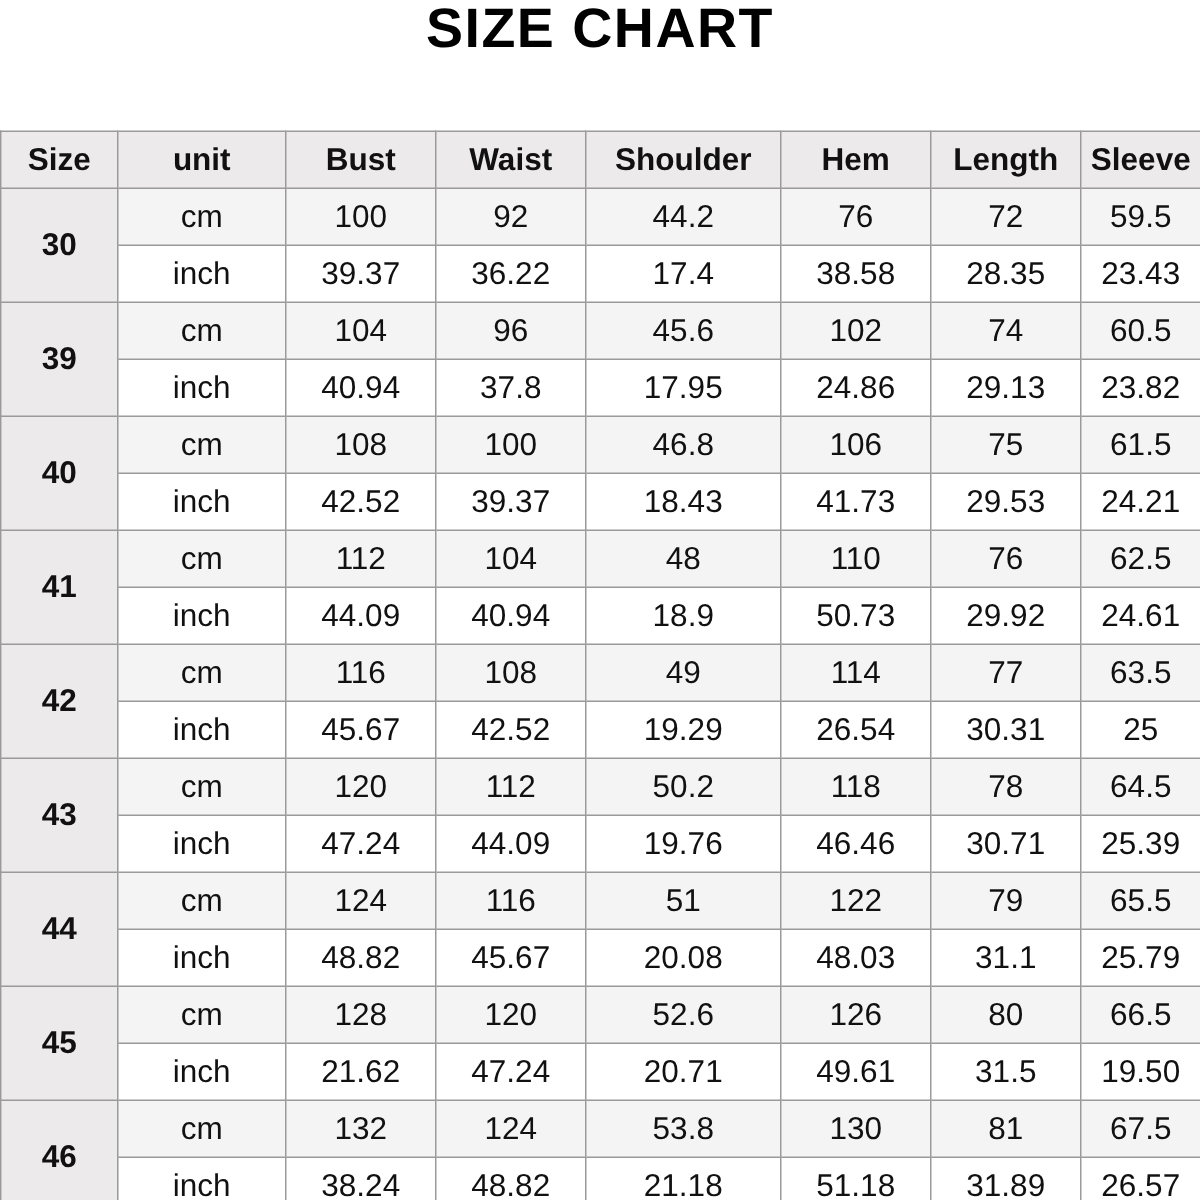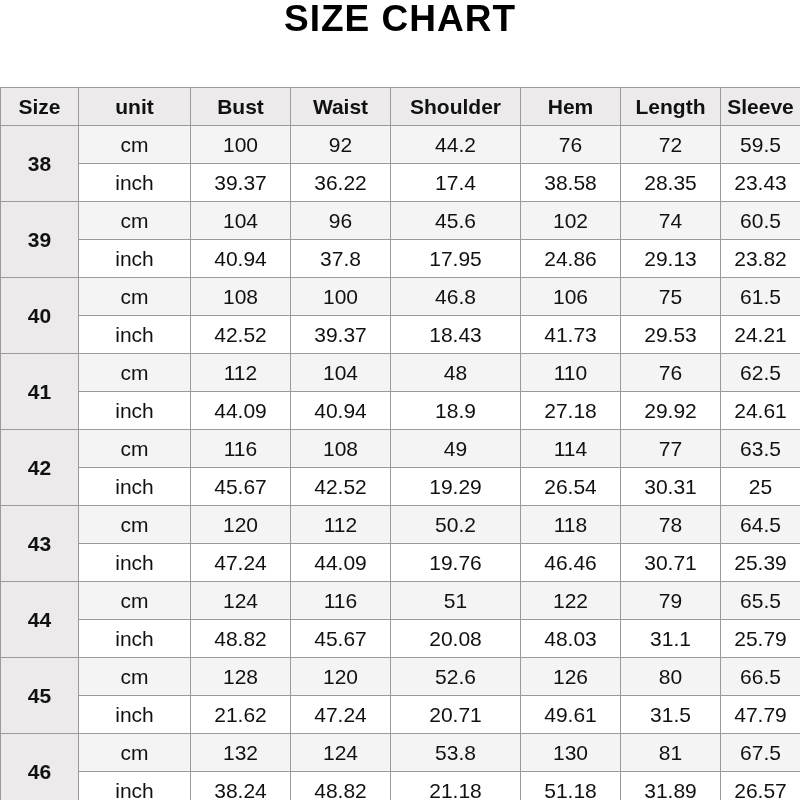--- a/index.html
+++ b/index.html
@@ -104,21 +104,21 @@
         <th>Waist</th>
         <th>Shoulder</th>
         <th>Hem</th>
         <th>Length</th>
         <th>Sleeve</th>
       </tr>
     </thead>
     <tbody>
 
       <tr class="row-cm">
-        <td class="size-cell" rowspan="2">38</td>
+        <td class="size-cell" rowspan="2">30</td>
         <td class="unit-cell">cm</td>
         <td>100</td>
         <td>92</td>
         <td>44.2</td>
         <td>76</td>
         <td>72</td>
         <td>59.5</td>
       </tr>
       <tr class="row-inch">
         <td class="unit-cell">inch</td>
@@ -178,21 +178,21 @@
         <td>48</td>
         <td>110</td>
         <td>76</td>
         <td>62.5</td>
       </tr>
       <tr class="row-inch">
         <td class="unit-cell">inch</td>
         <td>44.09</td>
         <td>40.94</td>
         <td>18.9</td>
-        <td>27.18</td>
+        <td>50.73</td>
         <td>29.92</td>
         <td>24.61</td>
       </tr>
 
       <tr class="row-cm">
         <td class="size-cell" rowspan="2">42</td>
         <td class="unit-cell">cm</td>
         <td>116</td>
         <td>108</td>
         <td>49</td>
@@ -260,21 +260,21 @@
         <td>80</td>
         <td>66.5</td>
       </tr>
       <tr class="row-inch">
         <td class="unit-cell">inch</td>
         <td>21.62</td>
         <td>47.24</td>
         <td>20.71</td>
         <td>49.61</td>
         <td>31.5</td>
-        <td>47.79</td>
+        <td>19.50</td>
       </tr>
 
       <tr class="row-cm">
         <td class="size-cell" rowspan="2">46</td>
         <td class="unit-cell">cm</td>
         <td>132</td>
         <td>124</td>
         <td>53.8</td>
         <td>130</td>
         <td>81</td>

